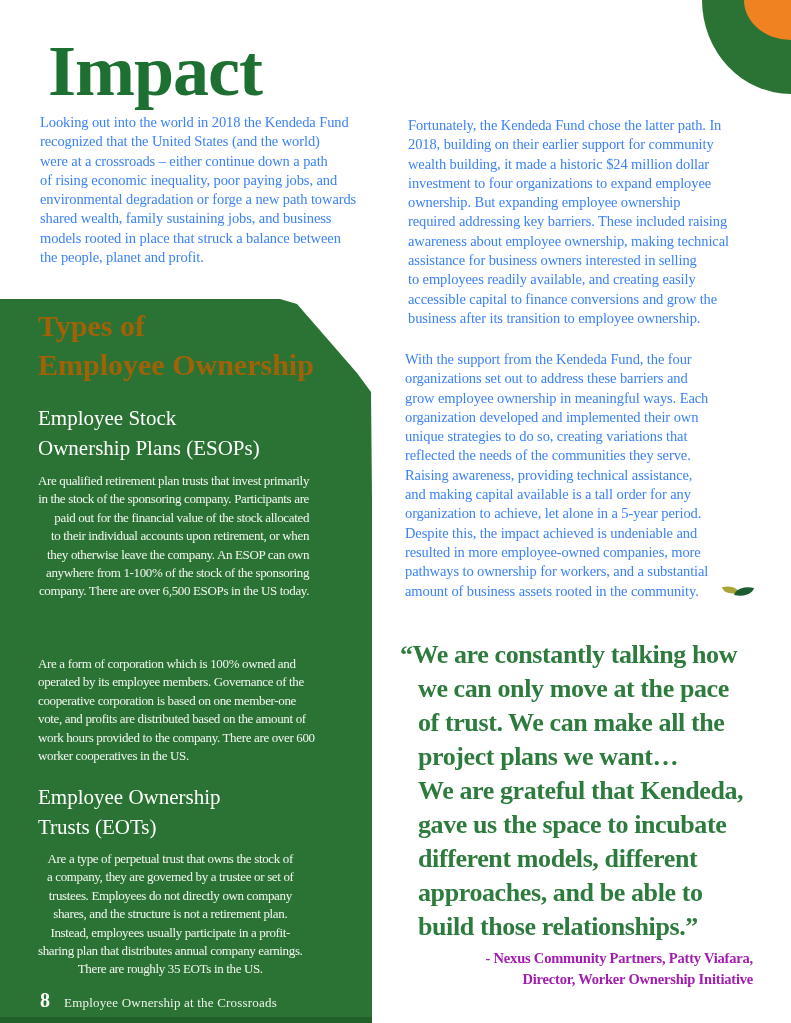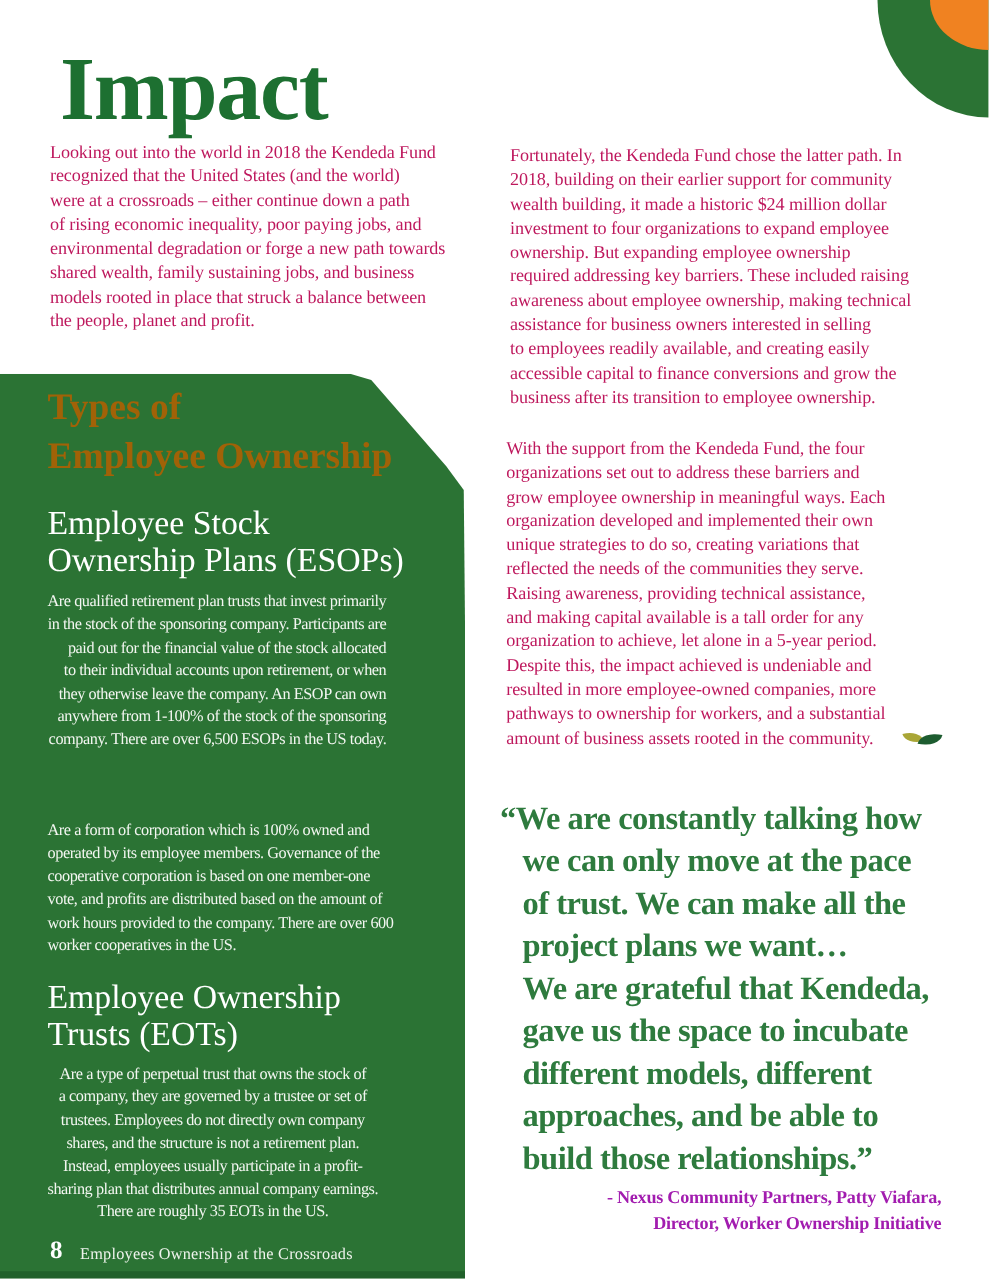--- a/index.html
+++ b/index.html
@@ -30,21 +30,21 @@
     margin: 12px;
     font-size: 72px; line-height: 74px; font-weight: bold;
     color: #1d7031;
     letter-spacing: -1px;
   }
   
   .body-text {
     position: absolute;
     margin: 0;
     font-size: 14.5px; line-height: 19.3px;
-    color: #be185d;
+    color: #3b82f6;
     white-space: pre;
     letter-spacing: -0.1px;
   }
   .left-para   { left: 40px;  top: 113px; }
   .right-para1 { left: 408px; top: 116px; }
   .right-para2 { left: 405px; top: 350px; }
   
   .panel {
     position: absolute; left: 0; top: 299px;
     width: 372px; height: 724px;
@@ -59,21 +59,21 @@
   .panel-heading {
     position: absolute; left: 38px; top: 306px;
     margin: 0;
     font-size: 30px; line-height: 39px; font-weight: bold;
     color: #a16207;
     white-space: pre;
   }
   .panel-subhead {
     position: absolute; left: 38px;
     margin: 0;
-    font-size: 27px; line-height: 30px; font-weight: normal;
+    font-size: 21px; line-height: 30px; font-weight: normal;
     color: #ffffff;
     white-space: pre;
   }
   .sub1-head { top: 403px; }
   .sub2-head { top: 616px; }
   .sub3-head { top: 782px; }
   .panel-body {
     position: absolute; left: 38px;
     margin: 0;
     font-size: 13px; line-height: 18.4px;
@@ -223,15 +223,15 @@
 project plans we want…
 We are grateful that Kendeda,
 gave us the space to incubate
 different models, different
 approaches, and be able to
 build those relationships.”</blockquote>
   <p class="attribution">- Nexus Community Partners, Patty Viafara,
 Director, Worker Ownership Initiative</p>
 
   <p class="footer-number">8</p>
-  <p class="footer-label">Employees Ownership at the Crossroads</p>
+  <p class="footer-label">Employee Ownership at the Crossroads</p>
 
 </div>
 
 </body></html>

